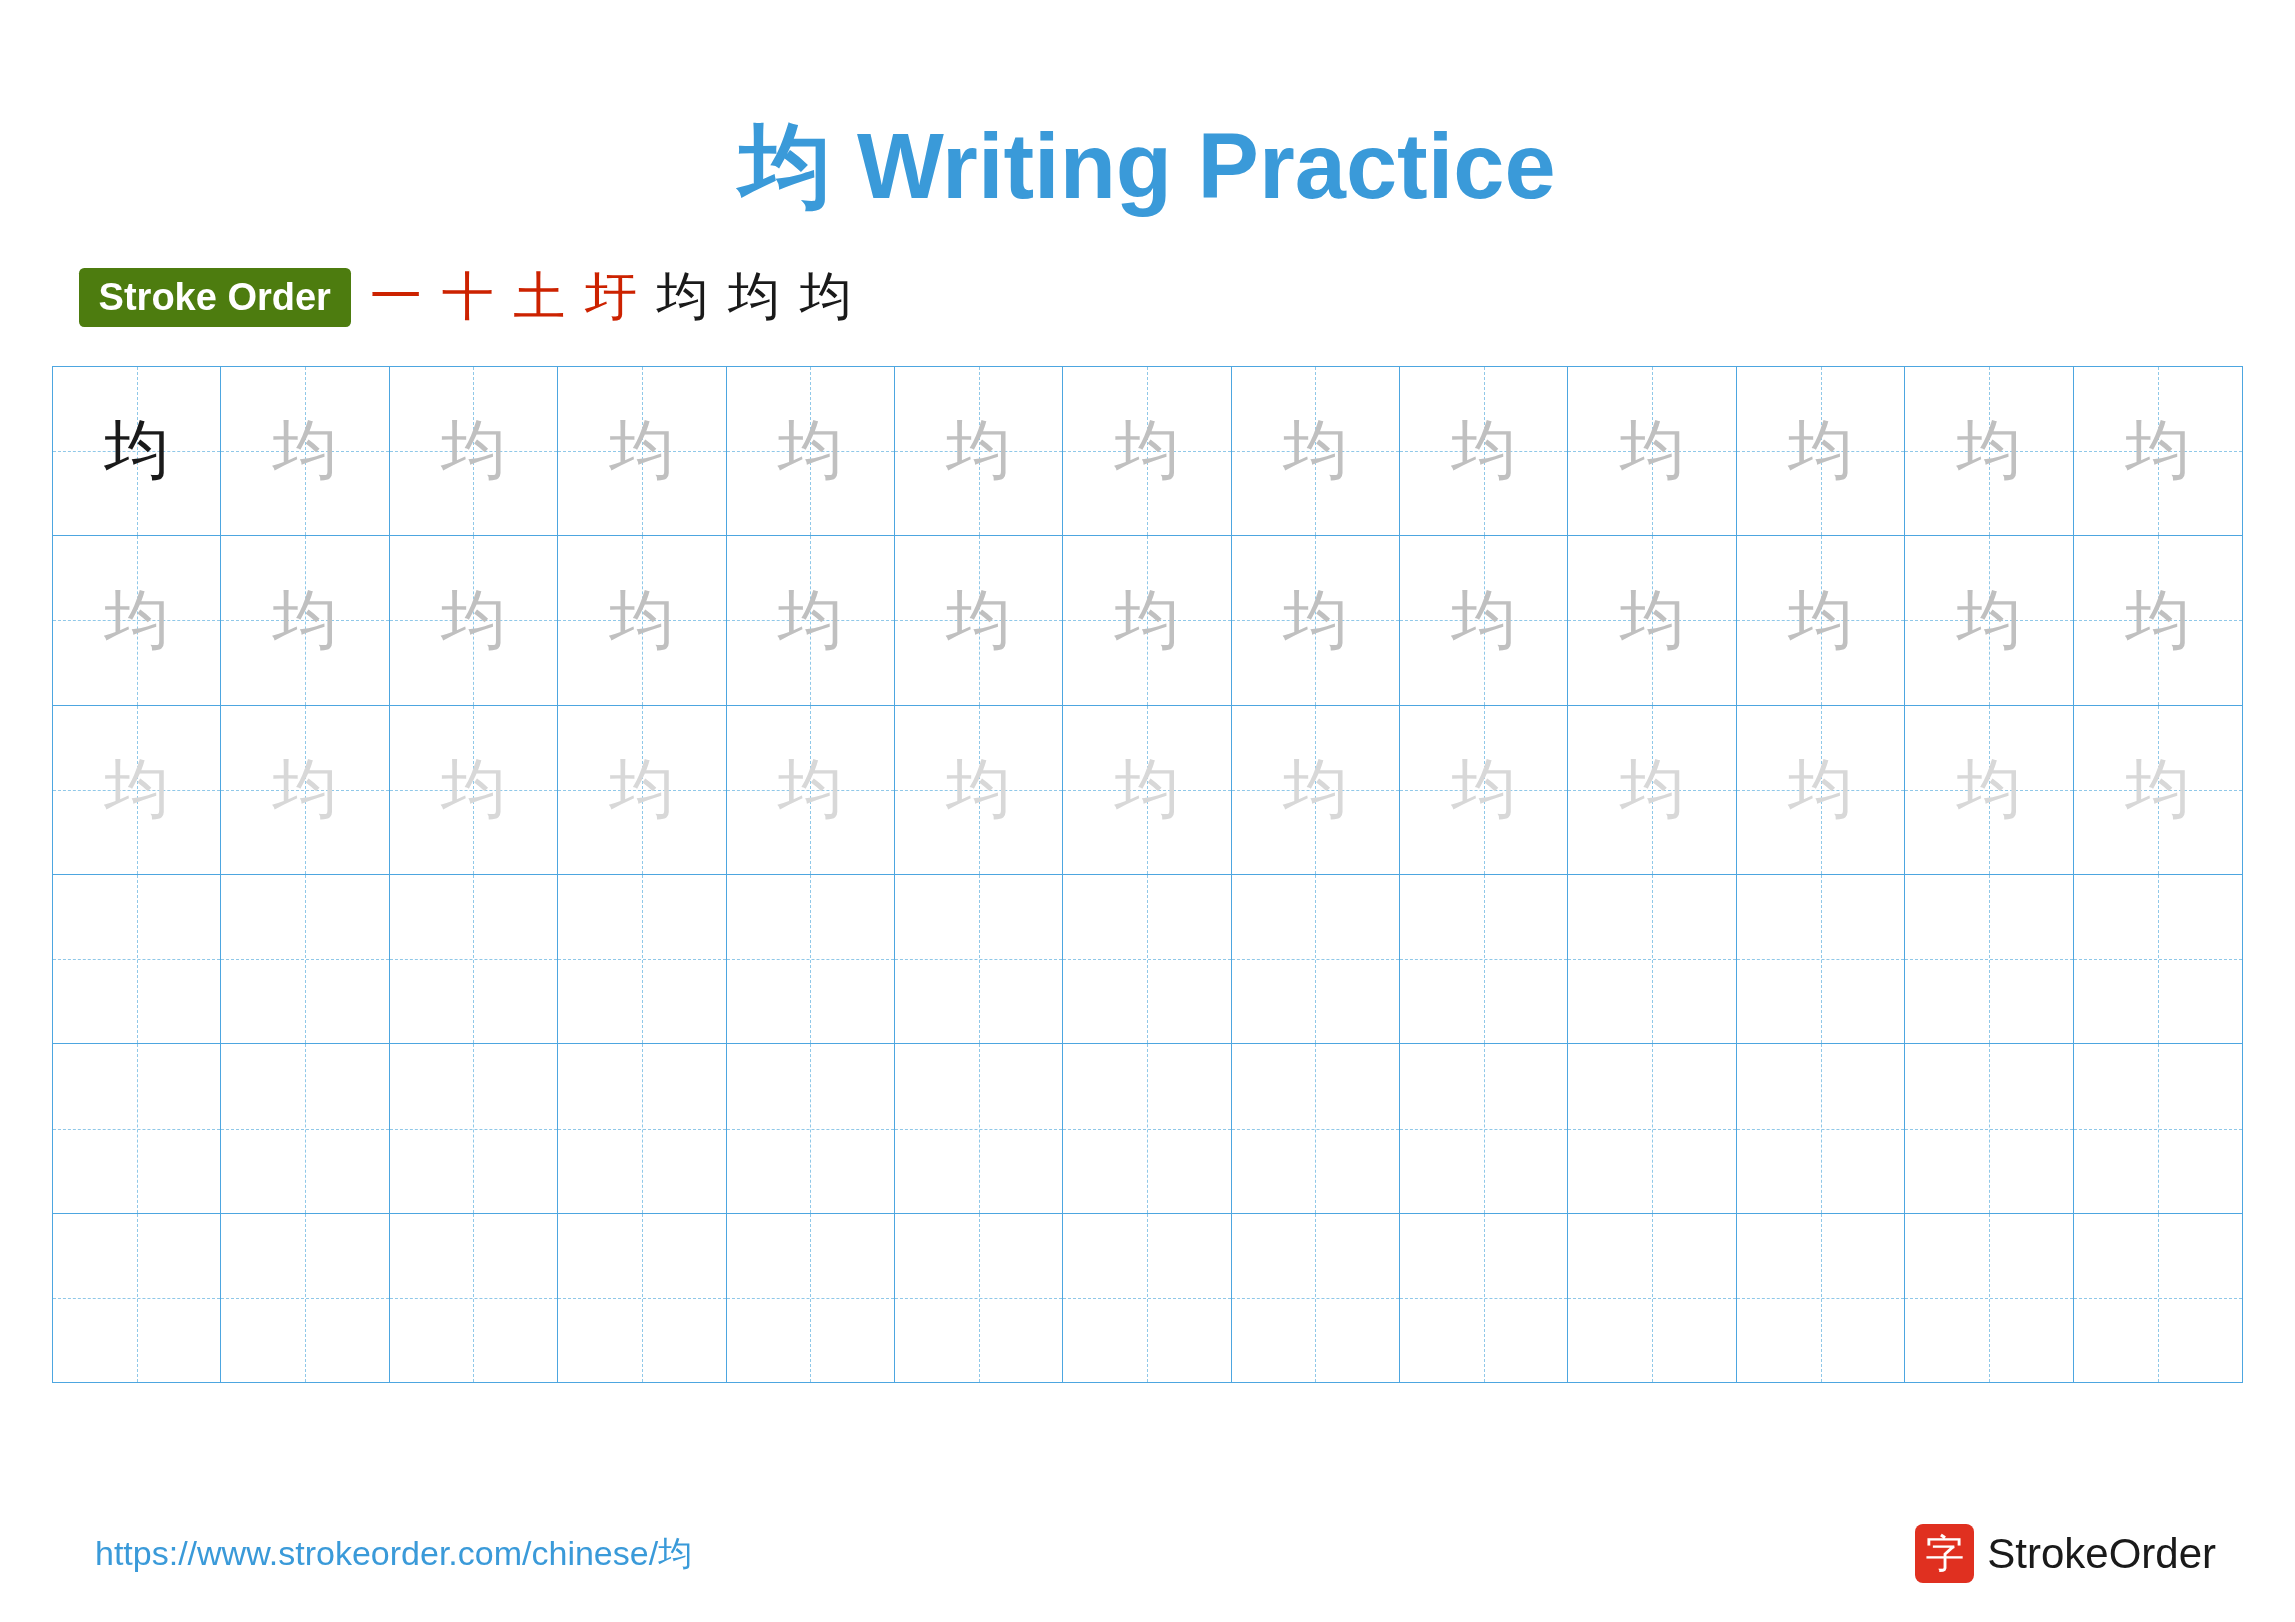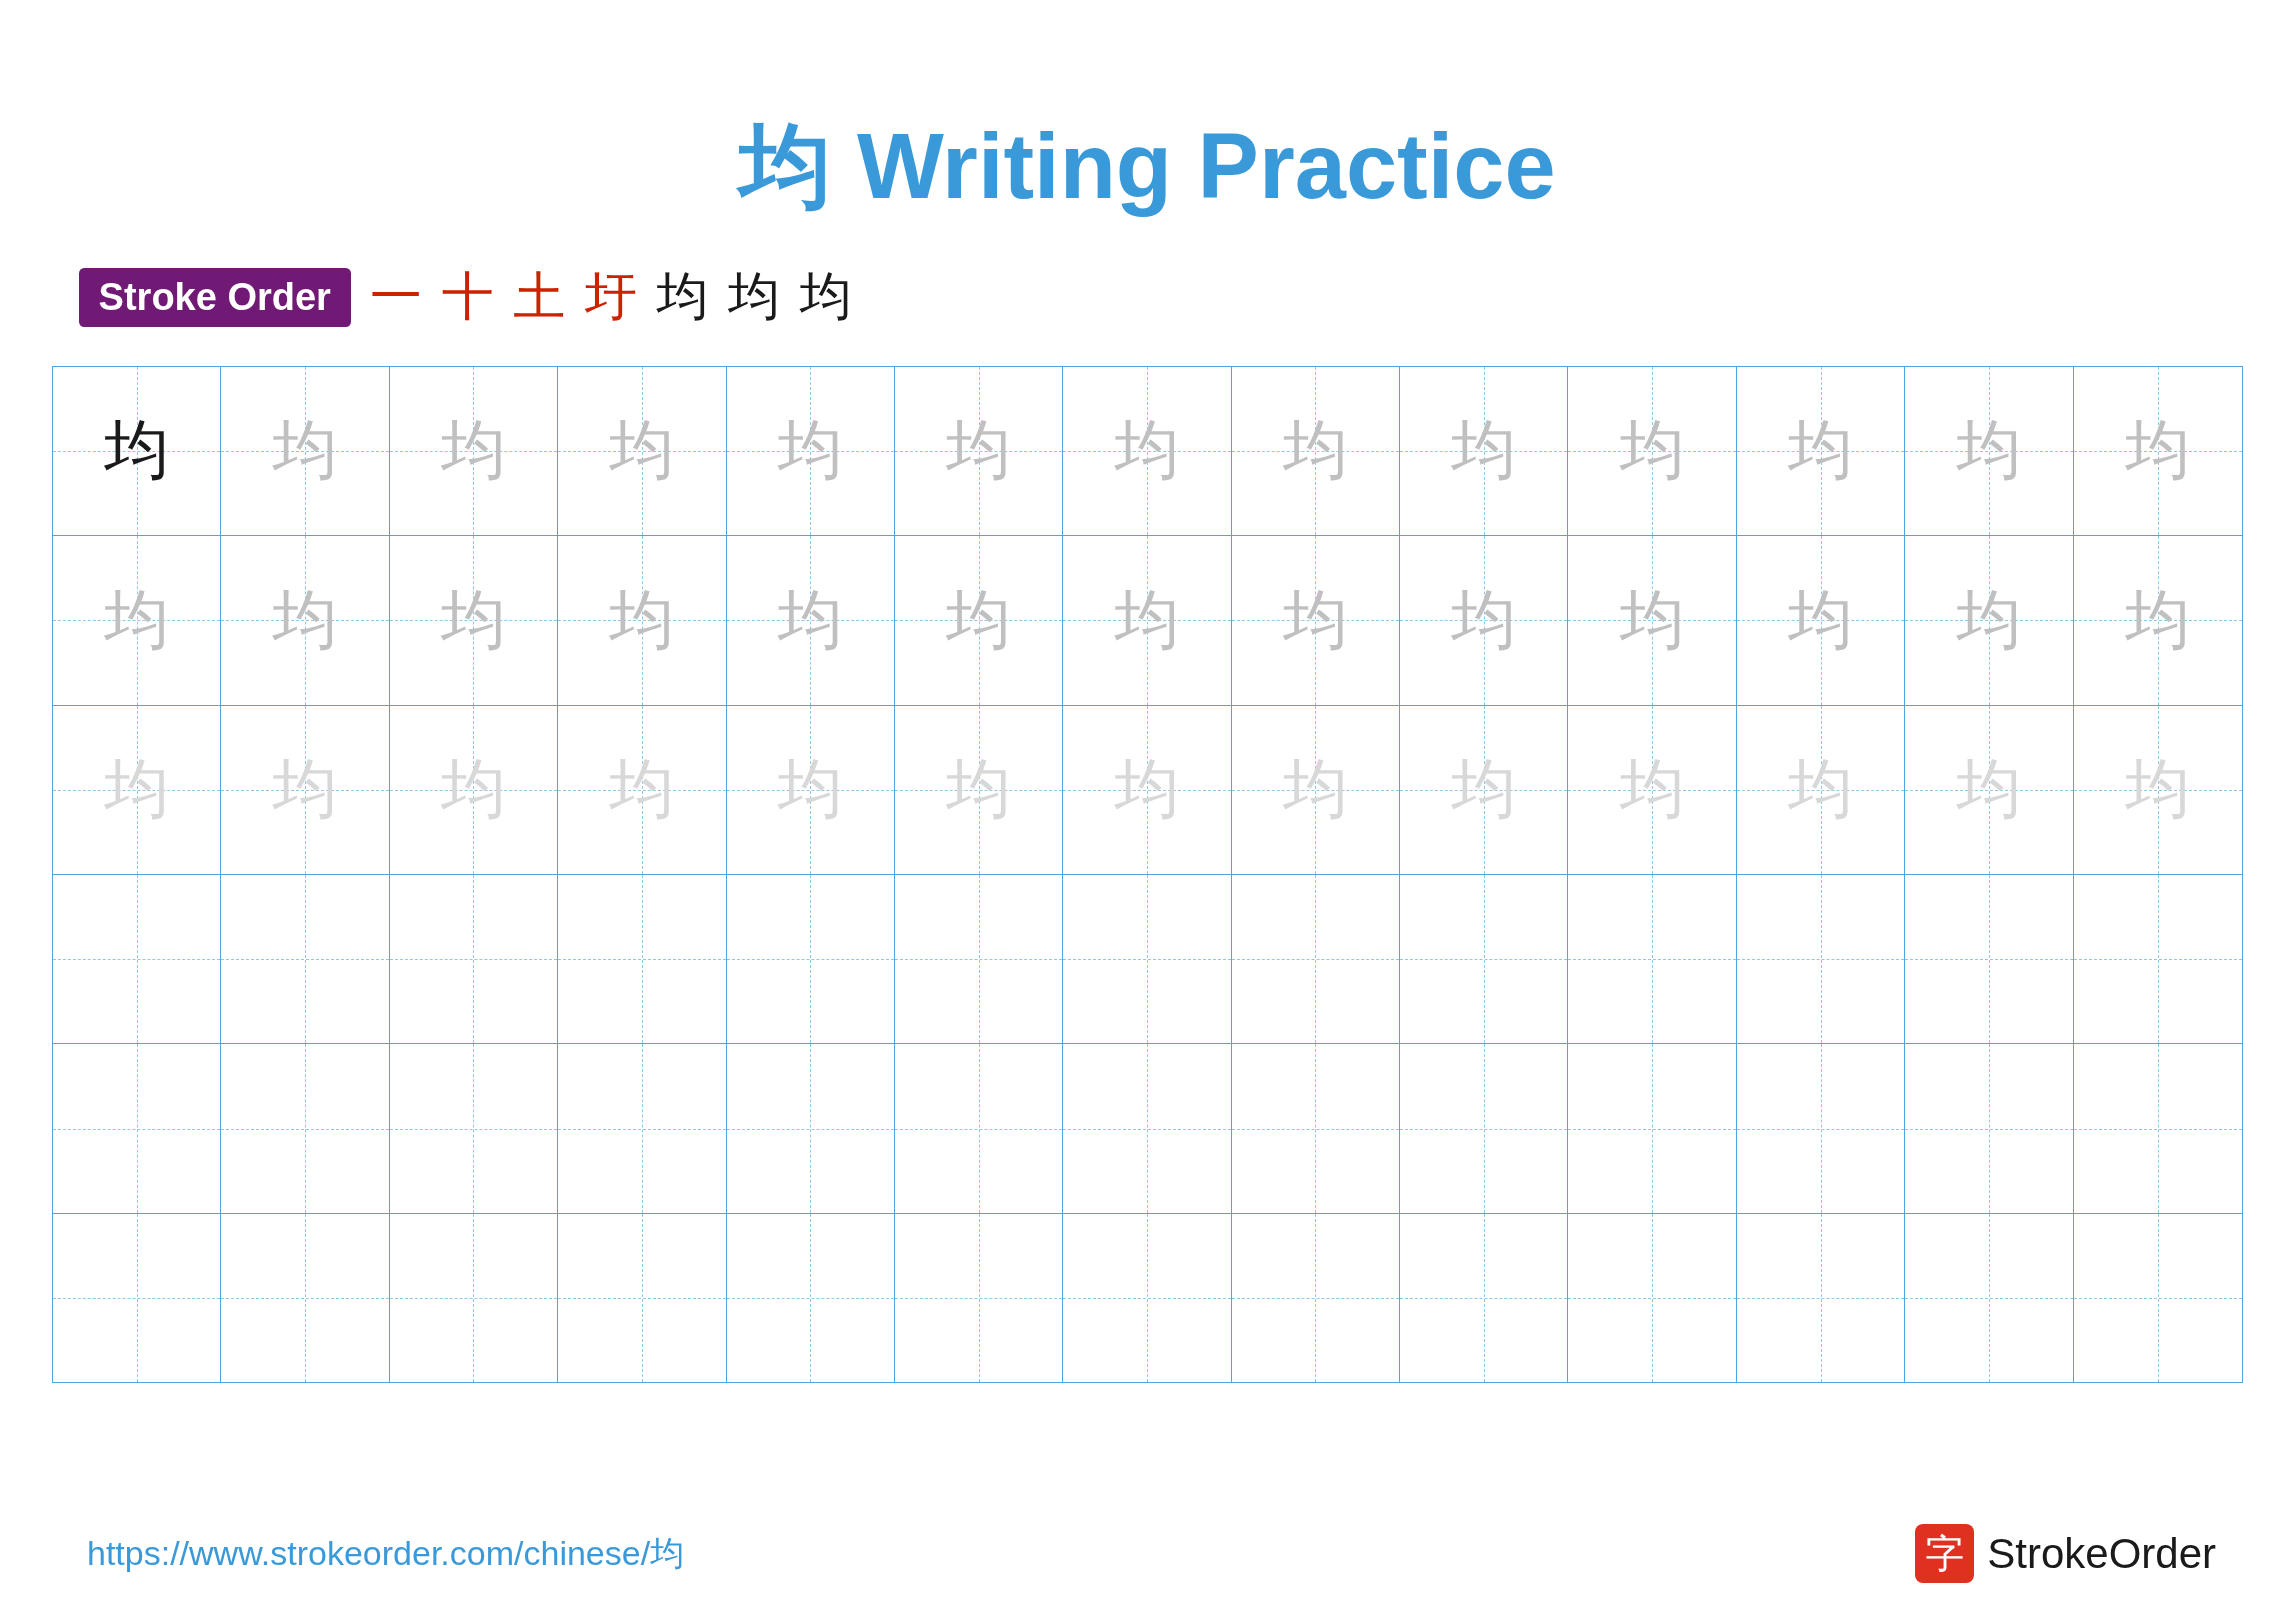--- a/index.html
+++ b/index.html
@@ -33,21 +33,21 @@
 
     .stroke-order-row {
       display: flex;
       align-items: center;
       padding-left: 79px;
       margin-bottom: 39px;
       gap: 19.6px;
     }
 
     .stroke-order-badge {
-      background-color: #701a75;
+      background-color: #4d7c0f;
       color: white;
       font-size: 38px;
       font-weight: bold;
       padding: 7.9px 19.6px;
       border-radius: 5.2px;
     }
 
     .stroke-step {
       font-size: 52px;
       color: #cc2200;
@@ -131,21 +131,21 @@
       color: #d8d8d8;
     }
 
     .grid-row.empty-row .grid-cell {
       
     }
 
     .footer {
       position: absolute;
       bottom: 39px;
-      left: 8px;
+      left: 16px;
       right: 0;
       display: flex;
       align-items: center;
       justify-content: space-between;
       padding: 0 79px;
     }
 
     .footer-url {
       font-size: 34px;
       color: #3a9ad9;

